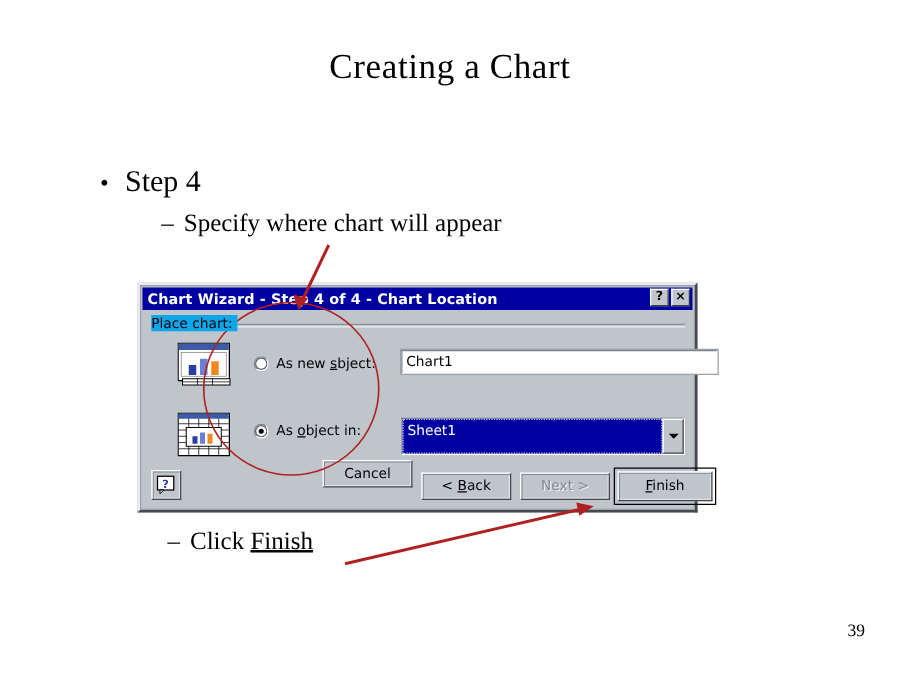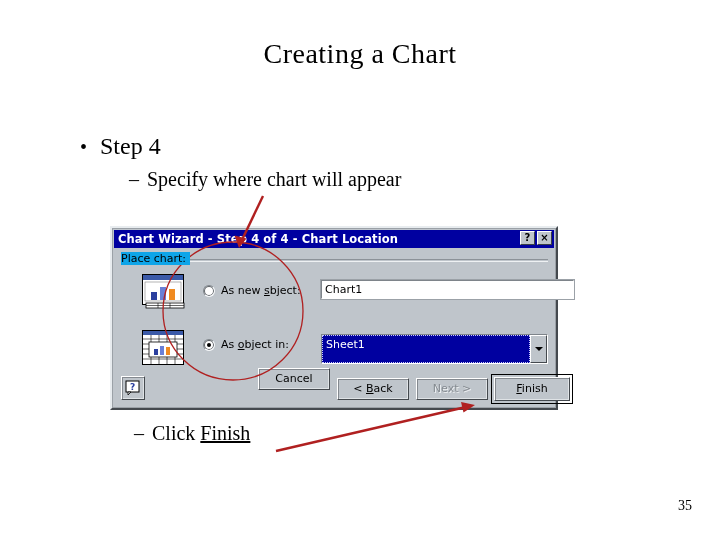--- a/index.html
+++ b/index.html
@@ -329,21 +329,21 @@
   </div>
 
   <div class="bullet-l2" id="bullet-specify">
     <span class="dash">–</span><span>Specify where chart will appear</span>
   </div>
 
   <div class="bullet-l2" id="bullet-click">
     <span class="dash">–</span><span>Click </span><span class="ul">Finish</span>
   </div>
 
-  <div id="page-number">35</div>
+  <div id="page-number">39</div>
 
   <div id="chart-wizard-dialog">
     <div id="dialog-inner"></div>
 
     <div id="dialog-titlebar">
       <span id="dialog-title-text">Chart Wizard - Step 4 of 4 - Chart Location</span>
       <span class="title-btns">
         <button class="title-btn">?</button>
         <button class="title-btn">×</button>
       </span>

